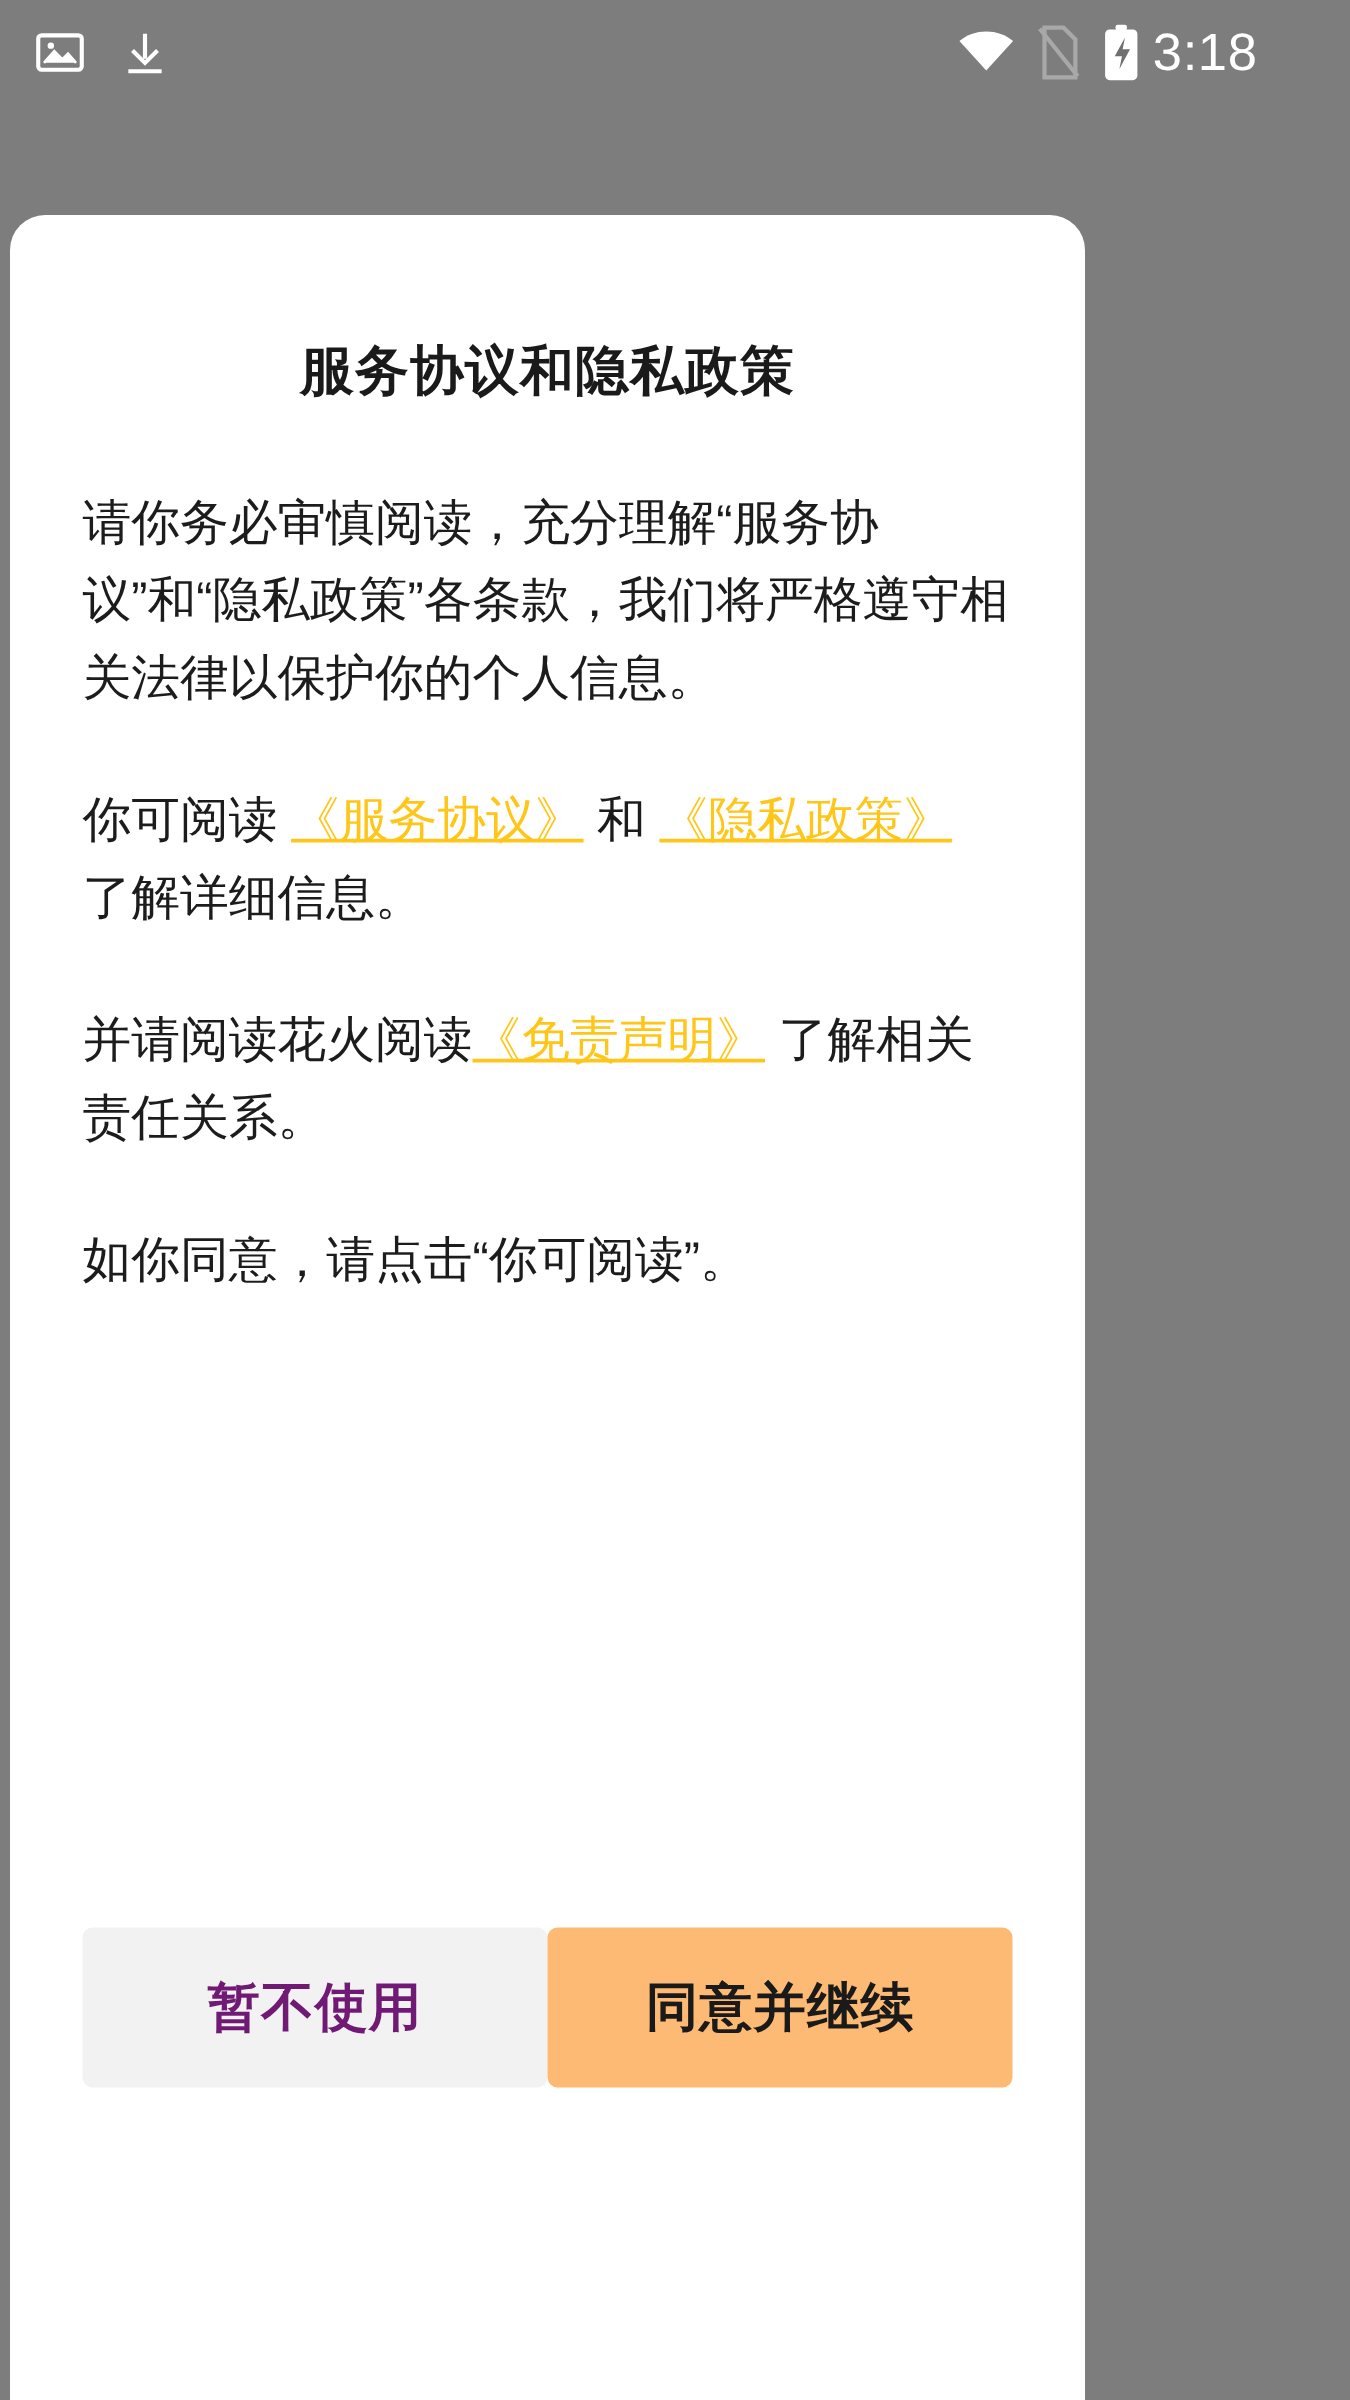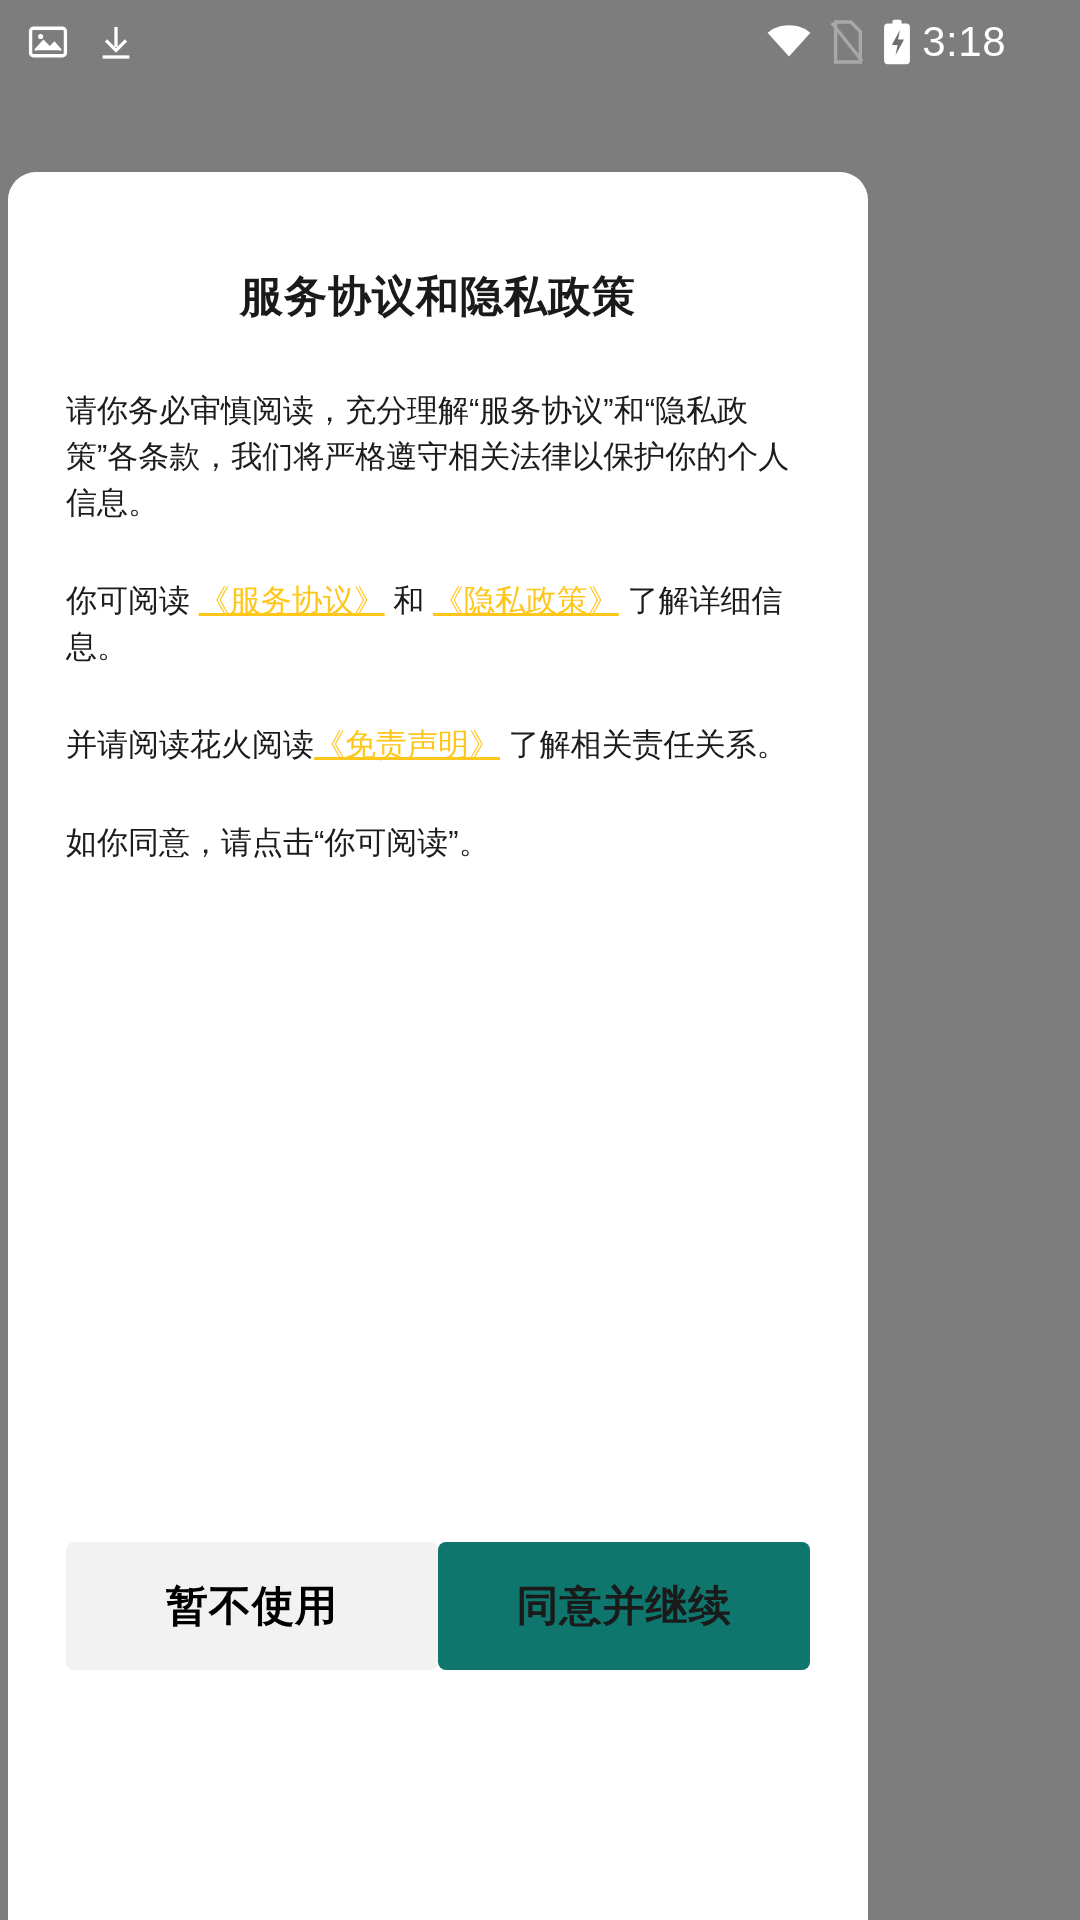--- a/index.html
+++ b/index.html
@@ -70,22 +70,22 @@
   .sheet-title {
     text-align: center;
     font-size: 43px;
     font-weight: bold;
     color: #1a1a1a;
     padding-top: 96px;
     letter-spacing: 1px;
   }
   .sheet-body {
     margin-top: 62px;
-    font-size: 31px;
-    line-height: 46px;
+    font-size: 39px;
+    line-height: 62px;
     color: #1c1c1c;
   }
   .para {
     margin: 0 0 52px 0;
   }
   .para:last-child {
     margin-bottom: 0;
   }
   .link {
     color: #ffc61a;
@@ -109,24 +109,24 @@
     font-size: 42px;
     font-weight: bold;
     letter-spacing: 1px;
     cursor: pointer;
     display: flex;
     align-items: center;
     justify-content: center;
   }
   .btn-secondary {
     background: #f2f2f2;
-    color: #000000;
+    color: #701a75;
   }
   .btn-primary {
-    background: #0f766e;
+    background: #fdba74;
     color: #1a1a1a;
   }
 </style>
 </head>
 <body>
 
 <div class="backdrop"></div>
 
 <div class="statusbar">
   <div class="status-left">

